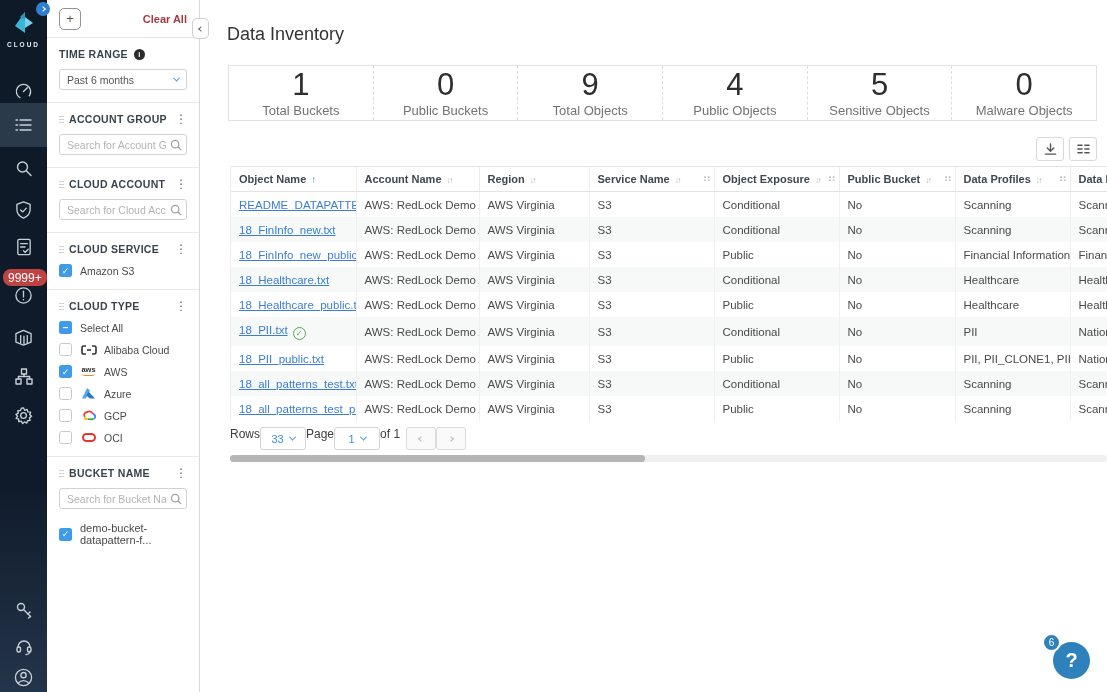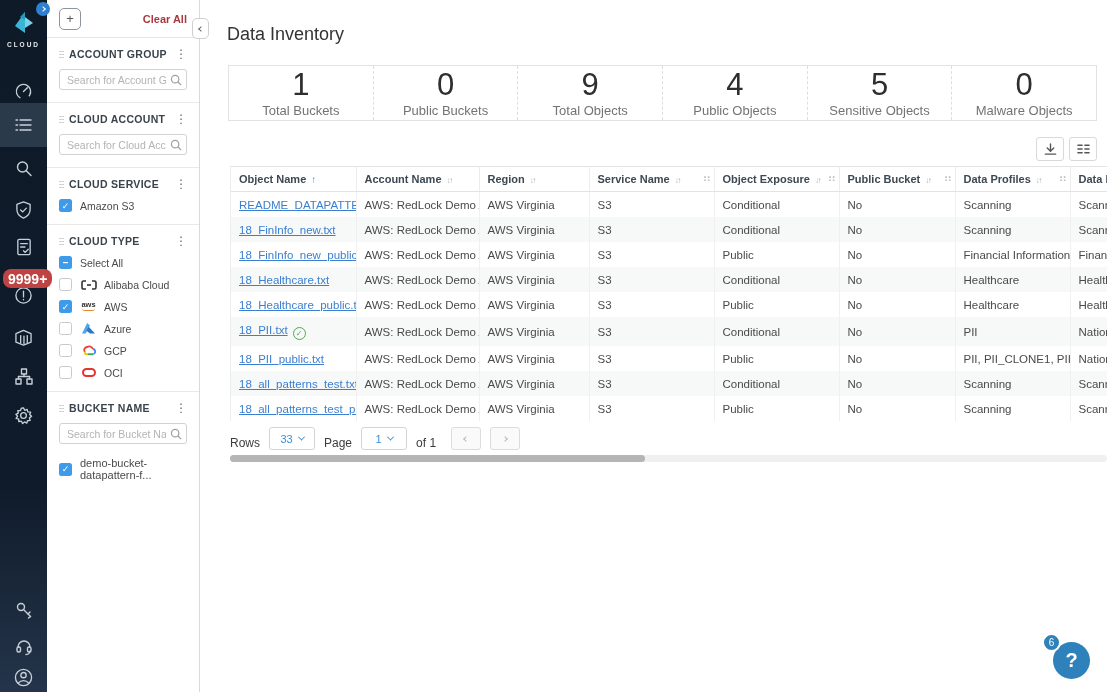--- a/index.html
+++ b/index.html
@@ -9,21 +9,21 @@
   
   .rail { position:absolute; left:0; top:0; width:47px; height:692px;
           background:linear-gradient(180deg,#0e1a28 0%,#0f1b2a 70%,#24344a 100%); z-index:30; }
   .logo { position:absolute; top:12px; left:0; width:47px; text-align:center; }
   .logo .logo-word { display:block; margin-top:3px; color:#e8edf2; font-size:6.5px; letter-spacing:2px; font-weight:bold; }
   .rail-expand { position:absolute; top:2px; left:36px; width:14px; height:14px; border-radius:50%;
                  background:#2f80d0; border:none; color:#fff; display:flex; align-items:center; justify-content:center; cursor:pointer; z-index:31;}
   .rail-icon { position:absolute; left:0; width:47px; height:38px; display:flex; align-items:center; justify-content:center; cursor:pointer; }
   .rail-icon svg { stroke:#c7d0d9; fill:none; stroke-width:1.4; stroke-linecap:round; stroke-linejoin:round; }
   .rail-active-band { position:absolute; left:0; top:103px; width:47px; height:44px; background:#2a3a4b; }
-  .alert-badge { position:absolute; top:269px; left:3px; background:#bf4342; color:#fff; font-size:14px; font-weight:bold;
+  .alert-badge { position:absolute; top:269px; left:3px; background:#bf4342; color:#fff; font-size:12px; font-weight:normal;
                  padding:1.5px 5px; border-radius:8px; z-index:31; }
 
   
   .filters { position:absolute; left:47px; top:0; width:153px; height:692px; background:#fff;
              border-right:1px solid #d9d9d9; z-index:20; }
   .filters-top { height:38px; display:flex; align-items:center; justify-content:space-between;
                  padding:0 12px; border-bottom:1px solid #e6e6e6; }
   .add-filter-btn { width:22px; height:22px; border:1px solid #8d949c; border-radius:5px; background:#fff;
                     font-size:13px; color:#555; line-height:1; cursor:pointer; }
   .clear-all { color:#a6393f; font-size:11px; cursor:pointer; background:none; border:none; font-weight:600; }
@@ -86,21 +86,21 @@
              white-space:nowrap; overflow:hidden; }
   tbody tr:nth-child(even) { background:#f7f8f8; }
   td.link { color:#3b7fd0; }
   td.link span.lnk { text-decoration:underline; cursor:pointer; }
   .sort { font-size:8px; color:#a9b0b6; letter-spacing:-1.5px; margin-left:5px; }
   .sort-asc { color:#3d8fd6; font-size:10px; margin-left:5px; }
   .col-handle { position:absolute; right:4px; top:7px; color:#b8bec4; font-size:9px; letter-spacing:-.5px; cursor:col-resize; }
   .verified { display:inline-flex; width:13px; height:13px; border:1.3px solid #54a754; border-radius:50%; color:#54a754;
               font-size:8px; align-items:center; justify-content:center; margin-left:5px; vertical-align:-2px; }
 
-  .pager { position:absolute; left:30px; top:419px; display:flex; align-items:flex-end; gap:9px; font-size:12px; color:#3c3c3c; }
+  .pager { position:absolute; left:30px; top:419px; display:flex; align-items:flex-start; font-size:12px; color:#3c3c3c; }
   .pager-select { width:46px; height:23px; border:1px solid #d4d4d4; border-radius:3px; background:#fff; display:flex;
                   align-items:center; justify-content:center; gap:6px; font-size:11px; color:#3d8fd6; cursor:pointer; }
   .pager-btn { width:30px; height:23px; border:1px solid #dcdcdc; border-radius:3px; background:#fafafa; color:#b9b9b9;
                display:flex; align-items:center; justify-content:center; cursor:pointer; }
   .hscroll-track { position:absolute; left:30px; top:447px; width:877px; height:7px; border-radius:4px; background:#f0f0f0; }
   .hscroll-thumb { position:absolute; left:0; top:0; width:415px; height:7px; border-radius:4px; background:#b5b5b5; cursor:grab; }
 
   .help-fab { position:absolute; right:17px; bottom:13px; width:37px; height:37px; border-radius:50%; background:#2e81ba;
               border:none; color:#fff; font-size:20px; font-weight:bold; cursor:pointer; z-index:40; }
   .help-badge { position:absolute; right:46px; bottom:40px; width:19px; height:19px; border-radius:50%; background:#2e81ba;
@@ -219,20 +219,30 @@
 
   <span class="alert-badge">9999+</span>
 </nav>
 
 <aside class="filters">
   <div class="filters-top">
     <button class="add-filter-btn">+</button>
     <button class="clear-all">Clear All</button>
   </div>
 
+  <div class="fsection">
+    <div class="ftitle">
+        <span>TIME RANGE</span>
+        <span class="info-dot">i</span>
+      </div>
+    <div class="fselect">
+      <span>Past 6 months</span>
+      <span class="chev down blue"></span>
+    </div>
+  </div>
 
   <div class="fsection">
     <div class="ftitle">
         <span class="drag-dots"></span>
         <span>ACCOUNT GROUP</span>
         <button class="kebab">⋮</button>
       </div>
     <div class="fsearch"><input placeholder="Search for Account Group" style="">
       <svg width="12" height="12" viewBox="0 0 14 14">
           <circle cx="6" cy="6" r="4.3"></circle>

